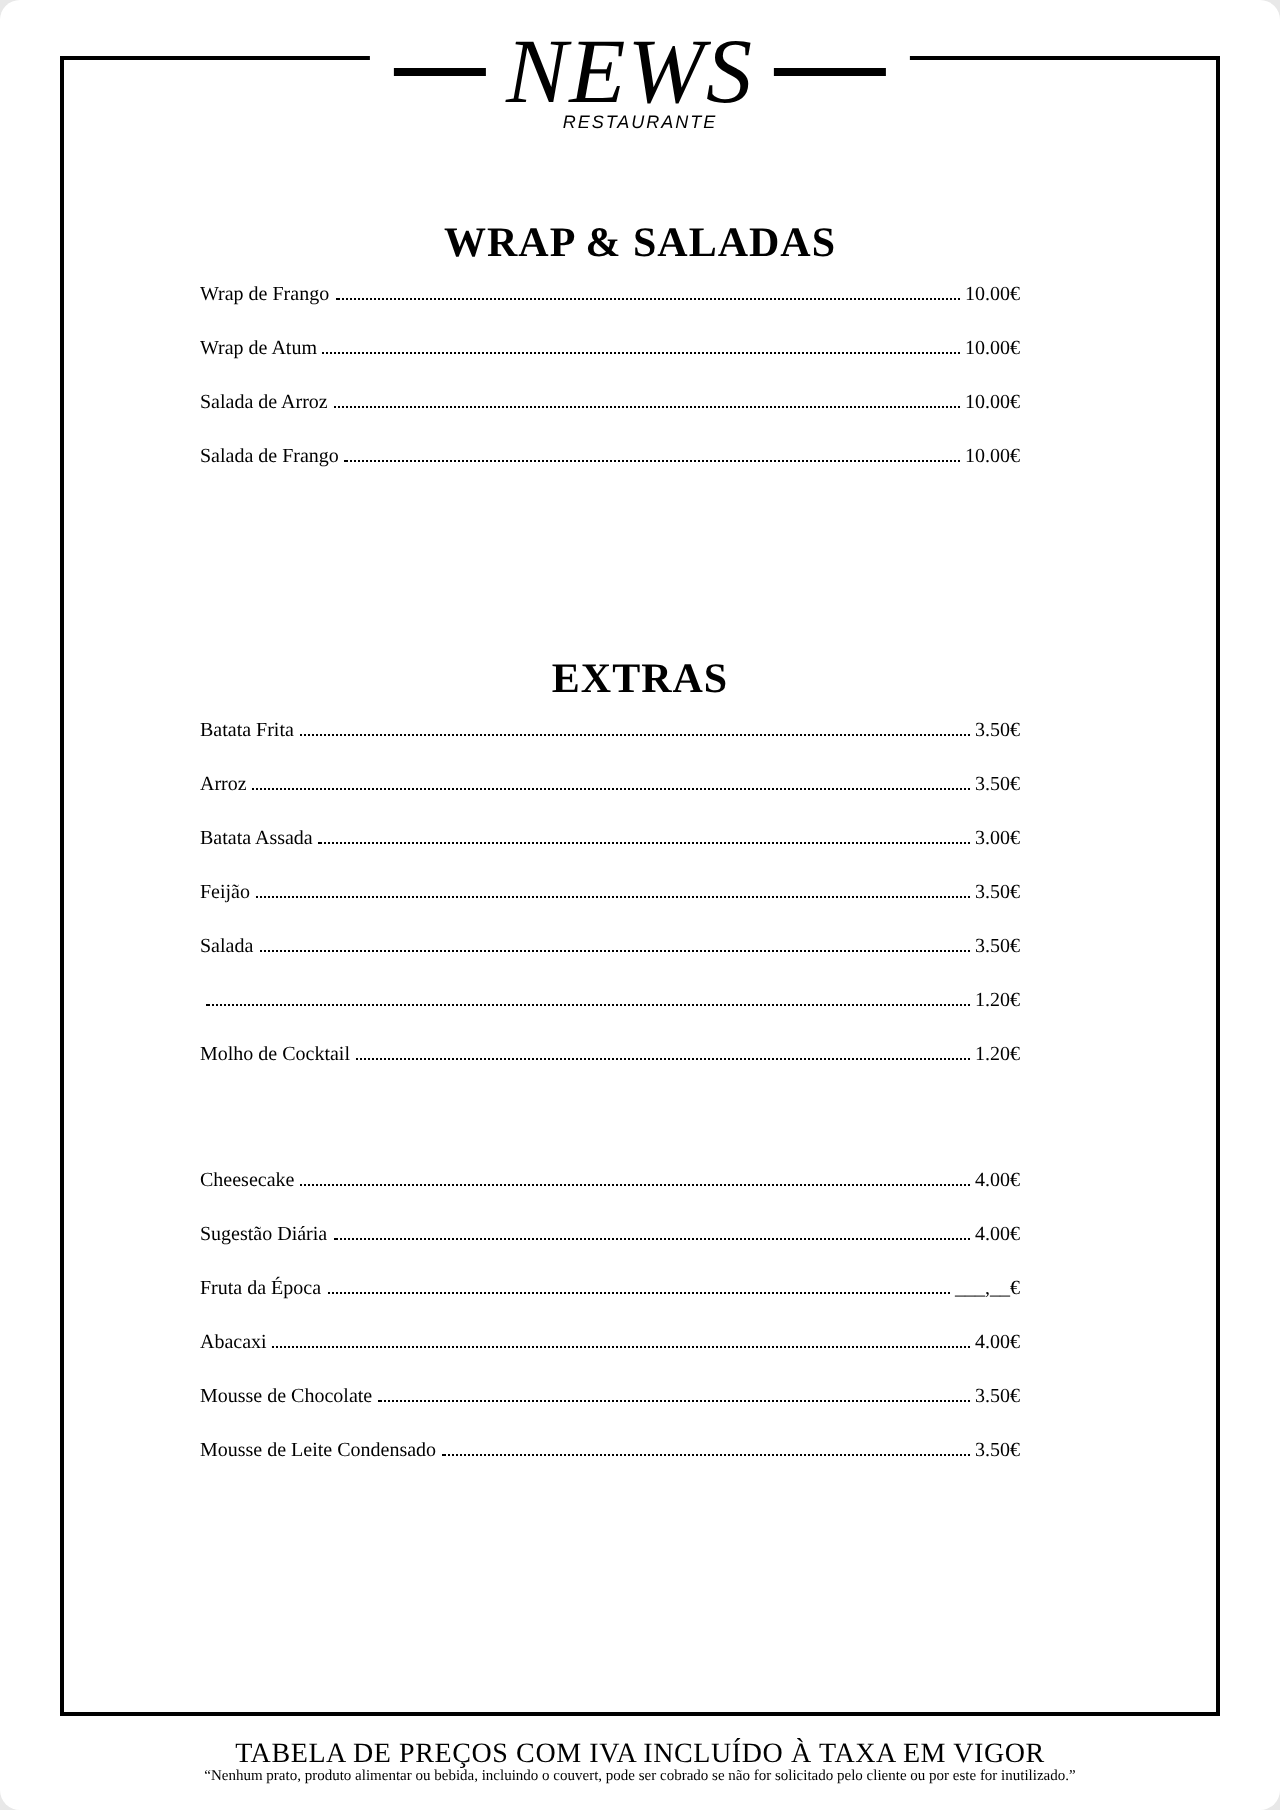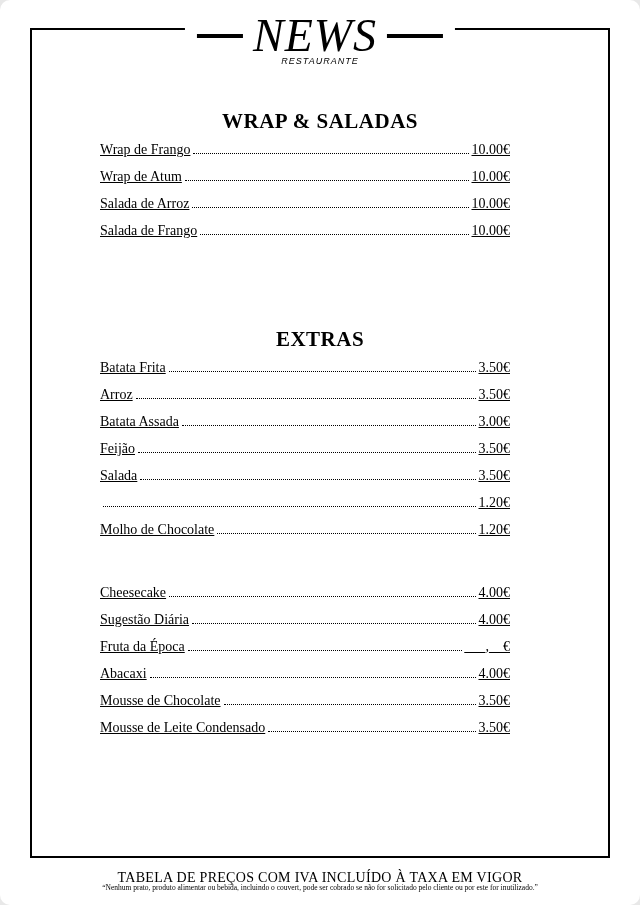--- a/index.html
+++ b/index.html
@@ -60,23 +60,22 @@
     font-weight:bold;
     letter-spacing:0.5px;
     line-height:18px;
   }
   .menu-section:nth-child(2) { margin-top:80px; }
   .menu-section:nth-child(3) { margin-top:36px; }
   .menu-row {
     display:flex;
     align-items:baseline;
     height:27px;
-    font-size:14px;
+    font-size:10px;
     padding-right:30px;
-    text-decoration:underline;
   }
   .item-name { white-space:nowrap; }
   .dots {
     flex:1;
     margin:0 3px;
     border-bottom:1.5px dotted #000;
     min-width:20px;
   }
   .item-price { white-space:nowrap; }
   .footer {
@@ -159,21 +158,21 @@
         <div class="menu-row">
           <span class="item-name">Salada</span>
           <span class="dots"></span>
           <span class="item-price">3.50€</span>
         </div>
         <div class="menu-row">
           <span class="dots"></span>
           <span class="item-price">1.20€</span>
         </div>
         <div class="menu-row">
-          <span class="item-name">Molho de Chocolate</span>
+          <span class="item-name">Molho de Cocktail</span>
           <span class="dots"></span>
           <span class="item-price">1.20€</span>
         </div>
       </section>
       <section class="menu-section">
         <div class="menu-row">
           <span class="item-name">Cheesecake</span>
           <span class="dots"></span>
           <span class="item-price">4.00€</span>
         </div>

